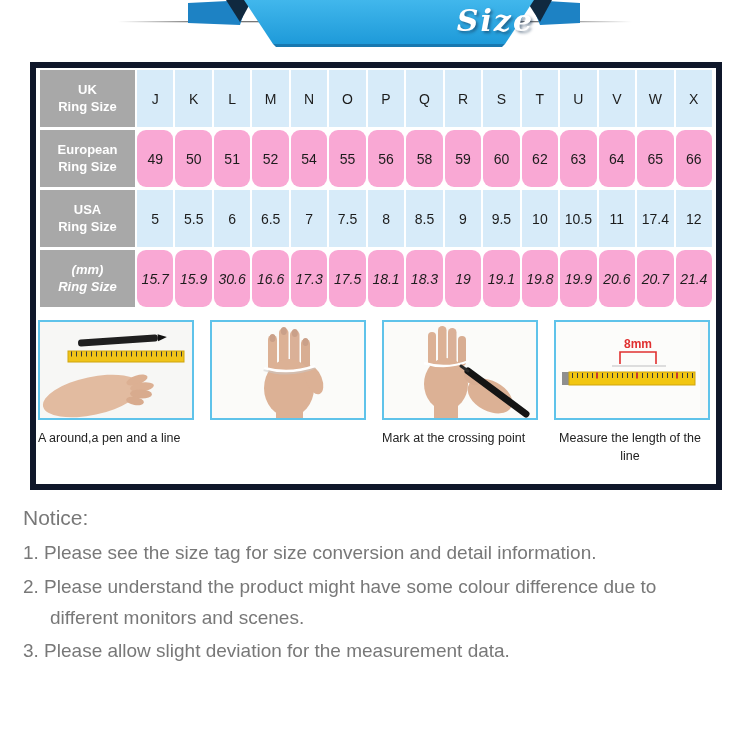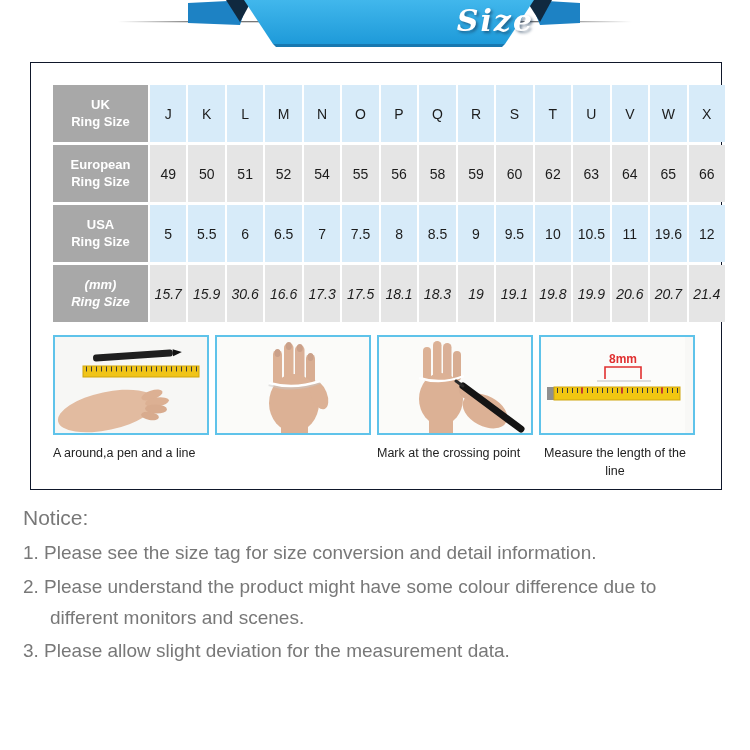--- a/index.html
+++ b/index.html
@@ -9,33 +9,33 @@
   
   .banner{position:absolute;top:0;left:0;width:750px;height:52px;}
   .banner svg{position:absolute;top:0;left:0;}
   .banner-title{position:absolute;top:3px;left:244px;width:290px;text-align:right;
     font-family:"DejaVu Serif", serif;font-style:italic;font-weight:bold;
     font-size:30px;color:#ffffff;letter-spacing:2px;
     text-shadow:2px 2px 3px rgba(20,50,80,.55);}
 
   
   .panel{position:absolute;left:30px;top:62px;width:692px;height:428px;
-    border:1px solid #0f172a;background:#ffffff;box-sizing:border-box;padding:22px;}
+    border:6px solid #0f172a;background:#ffffff;box-sizing:border-box;padding:2px;}
 
   
   .size-table{width:672px;margin:0 auto;}
   .trow{display:grid;grid-template-columns:95px repeat(15,1fr);column-gap:2px;
         margin-bottom:3px;}
   .trow:last-child{margin-bottom:10px;font-style:italic;}
   .cell{height:57px;display:flex;align-items:center;justify-content:center;}
   .th{background:#a8a8a8;color:#ffffff;font-size:13px;font-weight:bold;
       flex-direction:column;line-height:1.3;text-align:center;}
   .td{font-size:14px;color:#1c1c1c;}
   .row-light .td{background:#d7ebf9;}
-  .row-dark  .td{background:#e5e5e5;}
+  .row-dark  .td{background:#f9a8d4;border-radius:9px;}
 
   
   .steps{display:flex;justify-content:space-between;margin-top:13px;}
   .step{width:160px;display:flex;flex-direction:column;align-items:flex-start;}
   .photo{width:156px;height:100px;border:2px solid #5fc3ea;box-sizing:border-box;
          background:#f8f8f6;overflow:hidden;}
   .photo svg{display:block;}
   .caption{margin-top:9px;font-size:12.5px;color:#222222;text-align:center;
            line-height:1.45;max-width:152px;}
 
@@ -131,21 +131,21 @@
           <div class="cell td">6.5</div>
           <div class="cell td">7</div>
           <div class="cell td">7.5</div>
           <div class="cell td">8</div>
           <div class="cell td">8.5</div>
           <div class="cell td">9</div>
           <div class="cell td">9.5</div>
           <div class="cell td">10</div>
           <div class="cell td">10.5</div>
           <div class="cell td">11</div>
-          <div class="cell td">19.6</div>
+          <div class="cell td">17.4</div>
           <div class="cell td">12</div>
         </div>
         <div class="trow row-dark">
           <div class="cell th">
             <span>(mm)</span>
             <span>Ring Size</span>
           </div>
           <div class="cell td">15.7</div>
           <div class="cell td">15.9</div>
           <div class="cell td">30.6</div>

